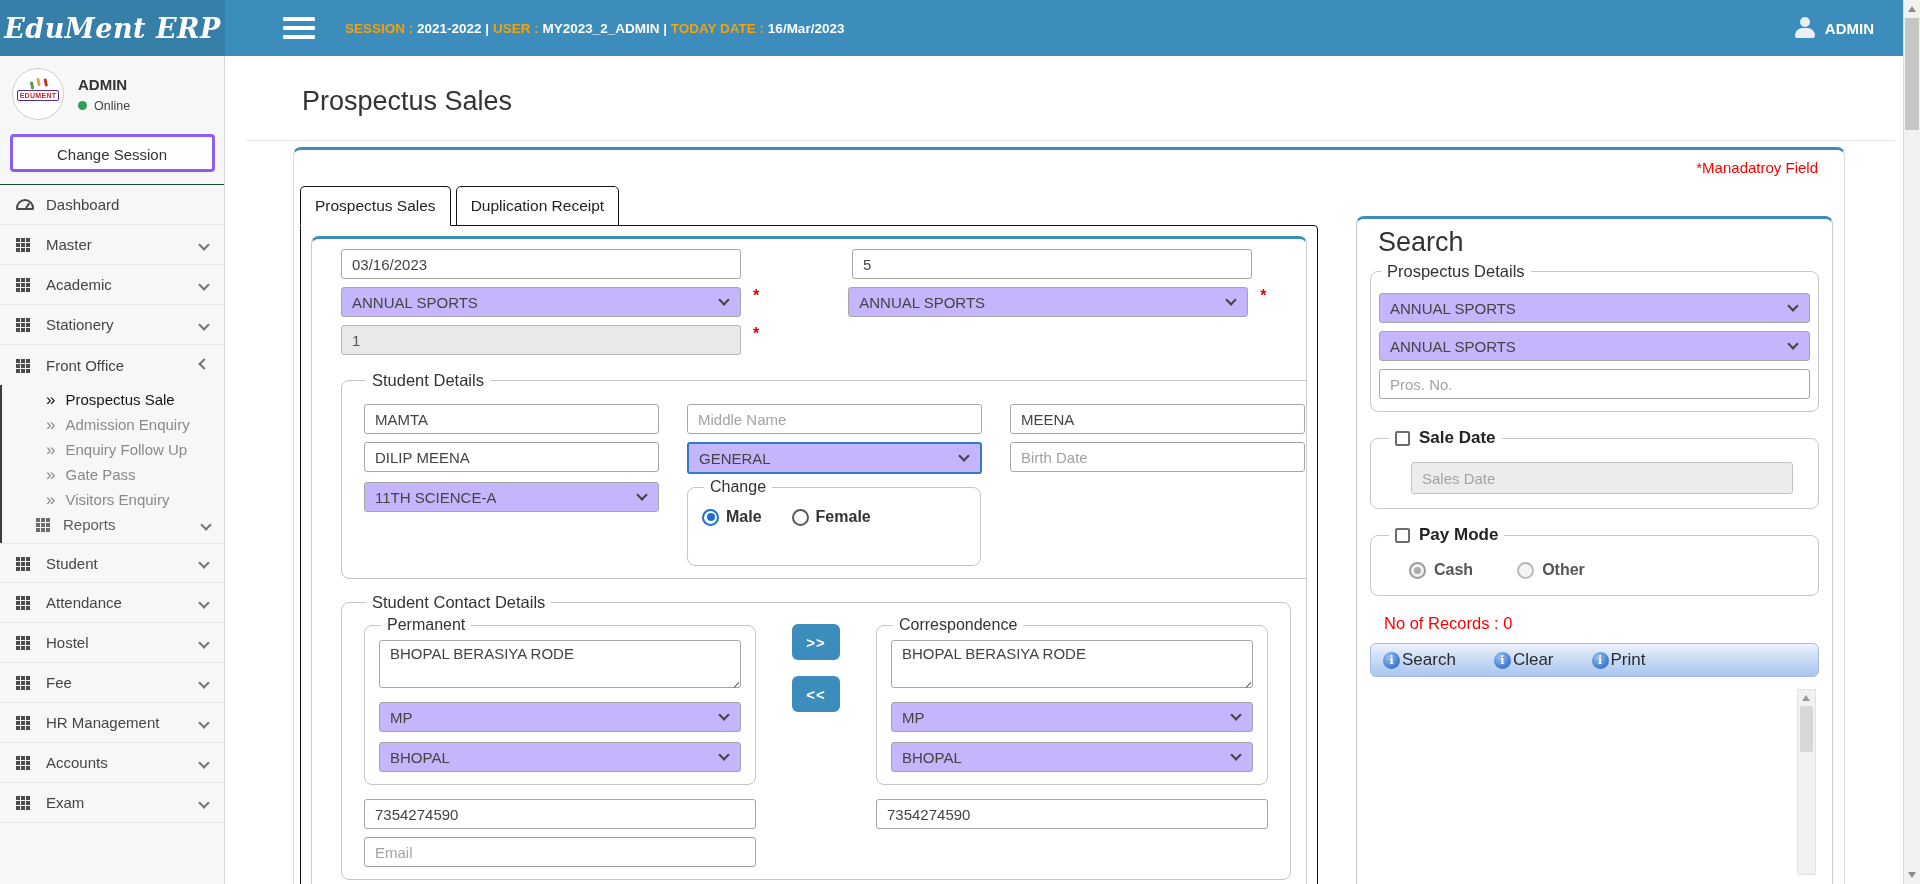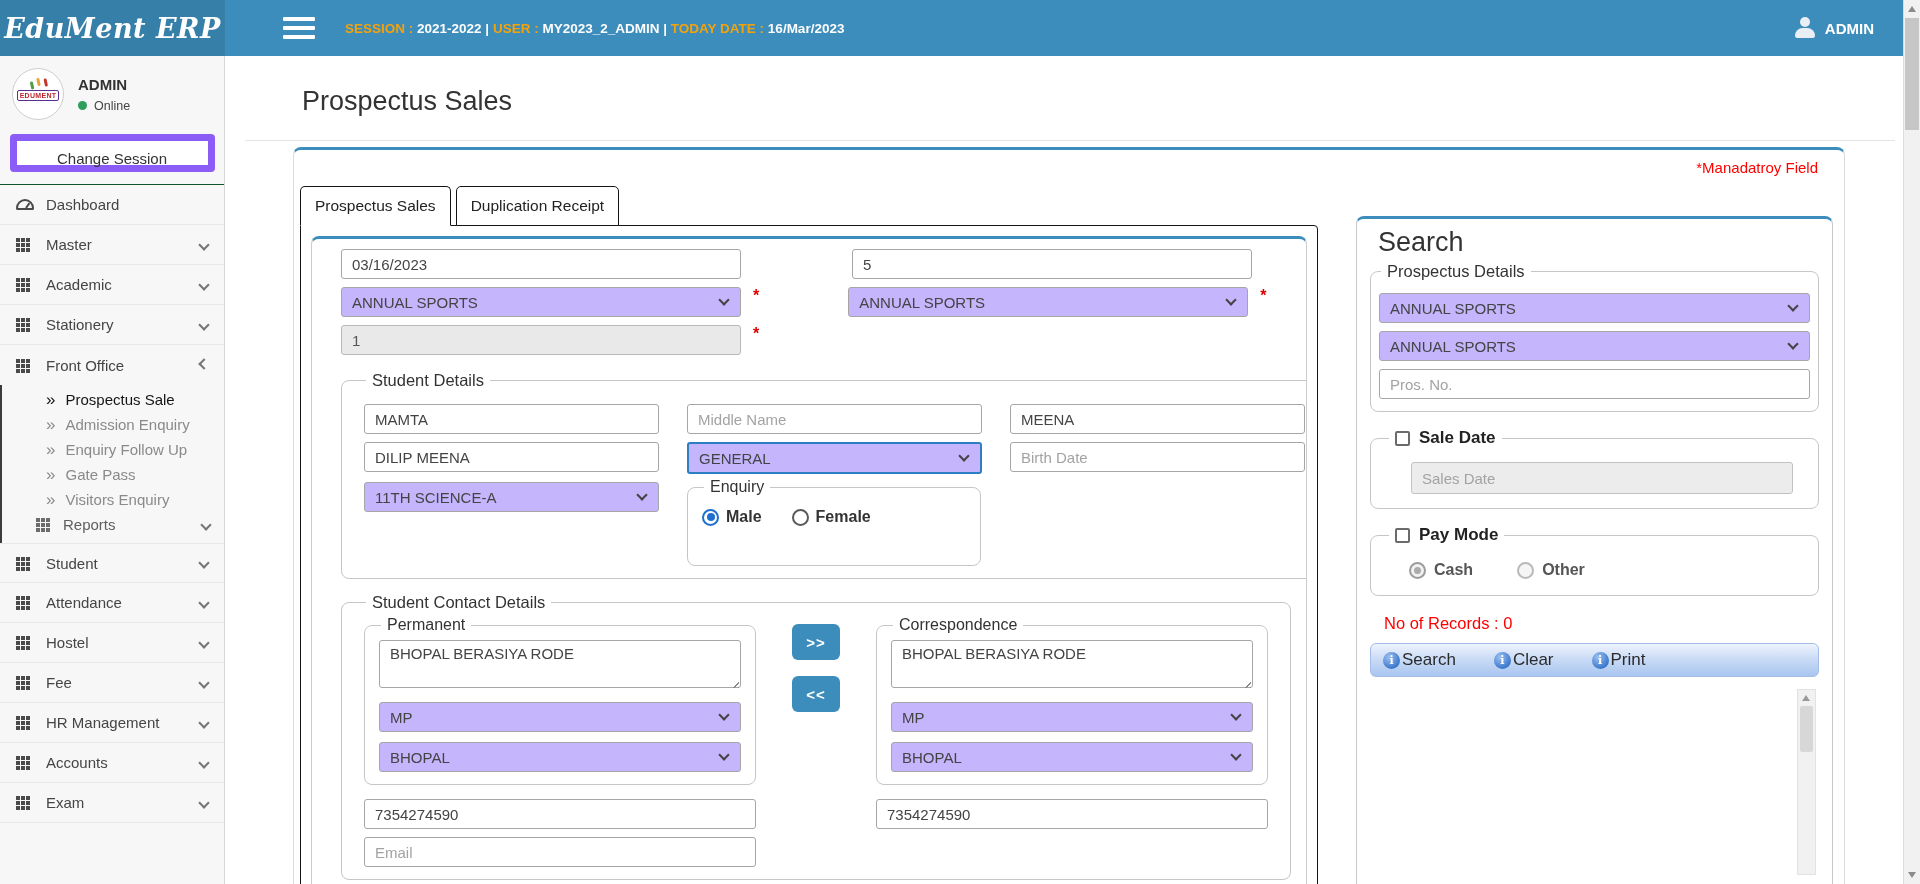--- a/index.html
+++ b/index.html
@@ -28,21 +28,21 @@
 
 
 .sidebar{position:absolute;top:56px;left:0;width:225px;bottom:0;background:#f7f7f7;border-right:1px solid #d8d8d8}
 .profile{display:flex;align-items:center;gap:14px;padding:12px 12px 10px 12px}
 .avatar{width:52px;height:52px;border-radius:50%;background:#fff;border:1px solid #cfcfcf;position:relative;overflow:hidden;flex:0 0 52px}
 .avatar-logo{position:absolute;top:21px;left:4px;right:4px;text-align:center;font-size:7px;font-weight:bold;color:#c0272d;border:1px solid #5b2d8e;border-radius:2px;padding:1px 0;background:#fff;letter-spacing:.3px}
 .avatar-spark{position:absolute;top:9px;left:24px;width:3px;height:8px;background:#e8a33d;border-radius:2px;transform:rotate(-12deg);box-shadow:-7px 2px 0 #4f9e44,7px 2px 0 #c0392b}
 .profile-name{font-size:15px;font-weight:bold;color:#333}
 .online{display:flex;align-items:center;gap:7px;font-size:12.5px;color:#444;margin-top:6px}
 .dot{width:9px;height:9px;border-radius:50%;background:#2e9e5b}
-.change-session{display:block;margin:4px auto 12px;width:205px;height:38px;background:#fff;border:7px solid #8b5cf6;border-radius:4px;font-size:15px;color:#333;text-align:center;line-height:36px;cursor:pointer}
+.change-session{display:block;margin:4px auto 12px;width:205px;height:38px;background:#fff;border:3px solid #8b5cf6;border-radius:4px;font-size:15px;color:#333;text-align:center;line-height:36px;cursor:pointer}
 .menu{border-top:1px solid #14532d}
 .menu-item{height:40px;display:flex;align-items:center;padding:0 16px;border-bottom:1px solid #e7e7e7;color:#454545;font-size:15px;gap:13px;cursor:pointer}
 .menu-item .mi-label{flex:1}
 .icon-cell{width:17px;height:15px;display:inline-block;position:relative;flex:0 0 17px}
 .th-icon{position:absolute;top:1px;left:0;width:4px;height:4px;background:#4a4a4a;box-shadow:5px 0 #4a4a4a,10px 0 #4a4a4a,0 5px #4a4a4a,5px 5px #4a4a4a,10px 5px #4a4a4a,0 10px #4a4a4a,5px 10px #4a4a4a,10px 10px #4a4a4a}
 .gauge-icon{position:absolute;top:2px;left:0;width:18px;height:11px;border:2px solid #4a4a4a;border-radius:18px 18px 3px 3px;}
 .gauge-icon::after{content:"";position:absolute;left:7px;bottom:0;width:2px;height:6px;background:#4a4a4a;transform:rotate(35deg);transform-origin:bottom}
 .chev{width:8px;height:8px;border-left:2px solid #757575;border-bottom:2px solid #757575;display:inline-block;flex:0 0 8px}
 .chev.left{transform:rotate(-45deg)}
 .chev.down{transform:rotate(45deg);margin-top:-3px}
@@ -348,21 +348,21 @@
               <span class="sel-chev"></span>
             </div>
             <input class="inp w295" placeholder="Birth Date" style="">
           </div>
           <div class="srow">
             <div class="sel w295">
               <span>11TH SCIENCE-A</span>
               <span class="sel-chev"></span>
             </div>
             <fieldset class="fs-gender">
-              <legend>Enquiry</legend>
+              <legend>Change</legend>
               <div class="radio-row">
                 <span class="radio checked-blue"></span>
                 <span class="radio-label">Male</span>
                 <span class="rgap"></span>
                 <span class="radio plain"></span>
                 <span class="radio-label">Female</span>
               </div>
             </fieldset>
           </div>
         </fieldset>

